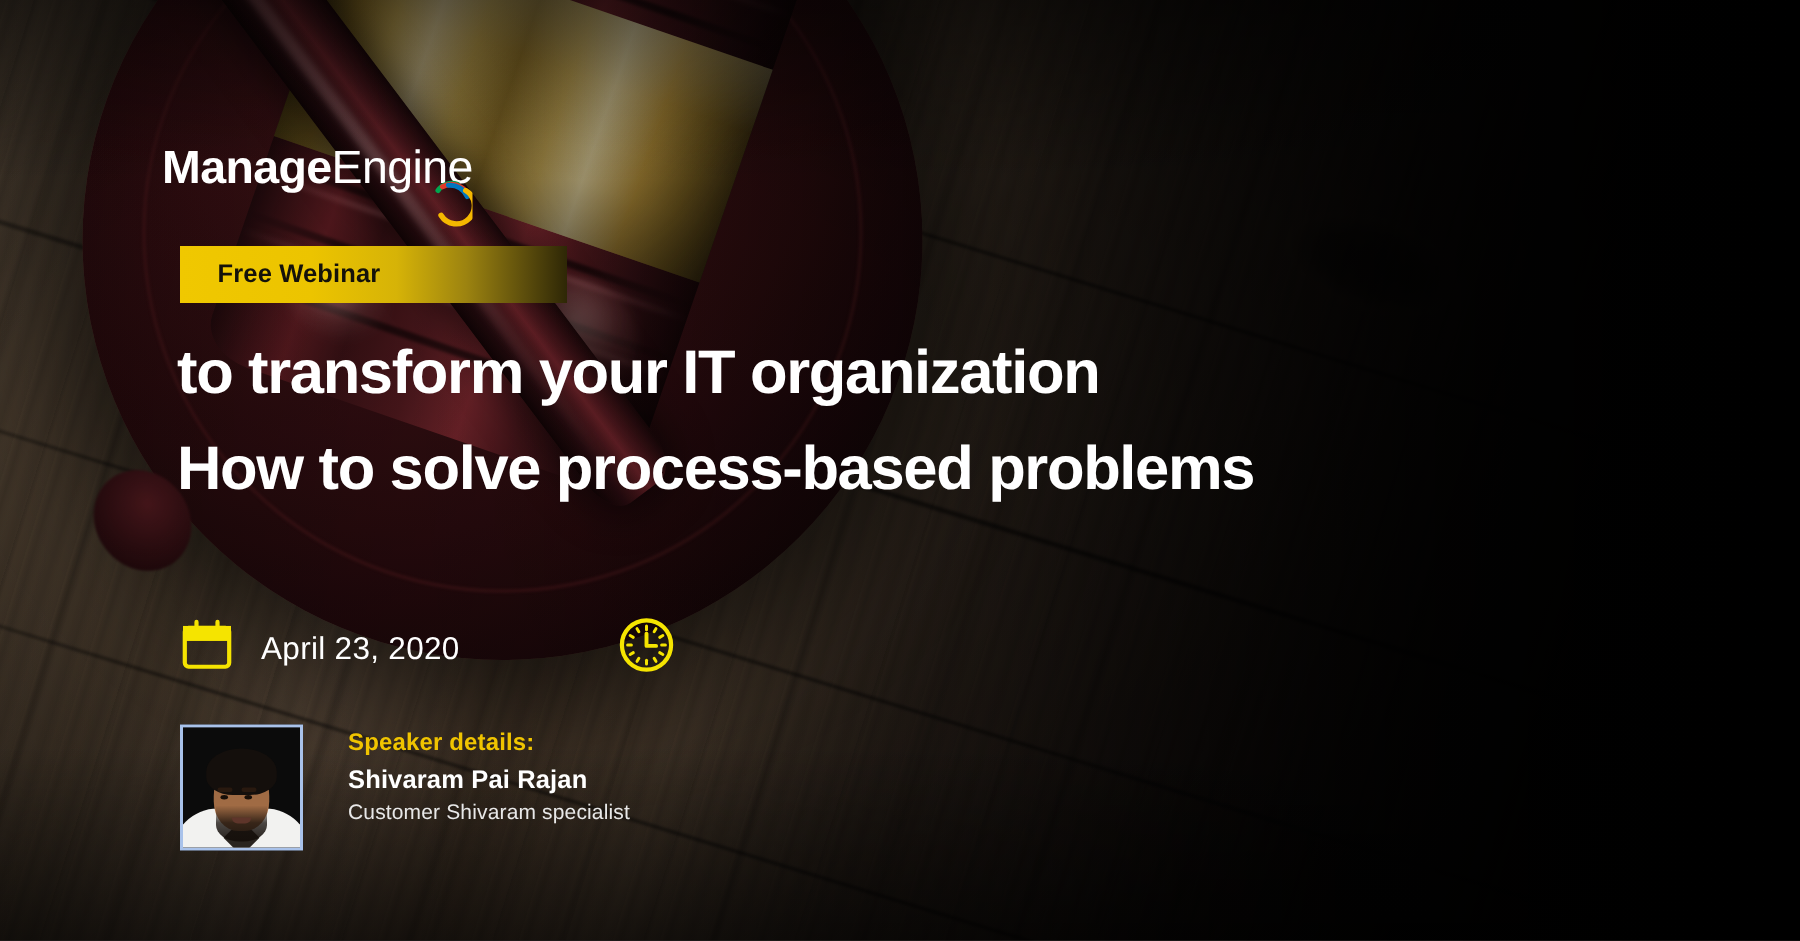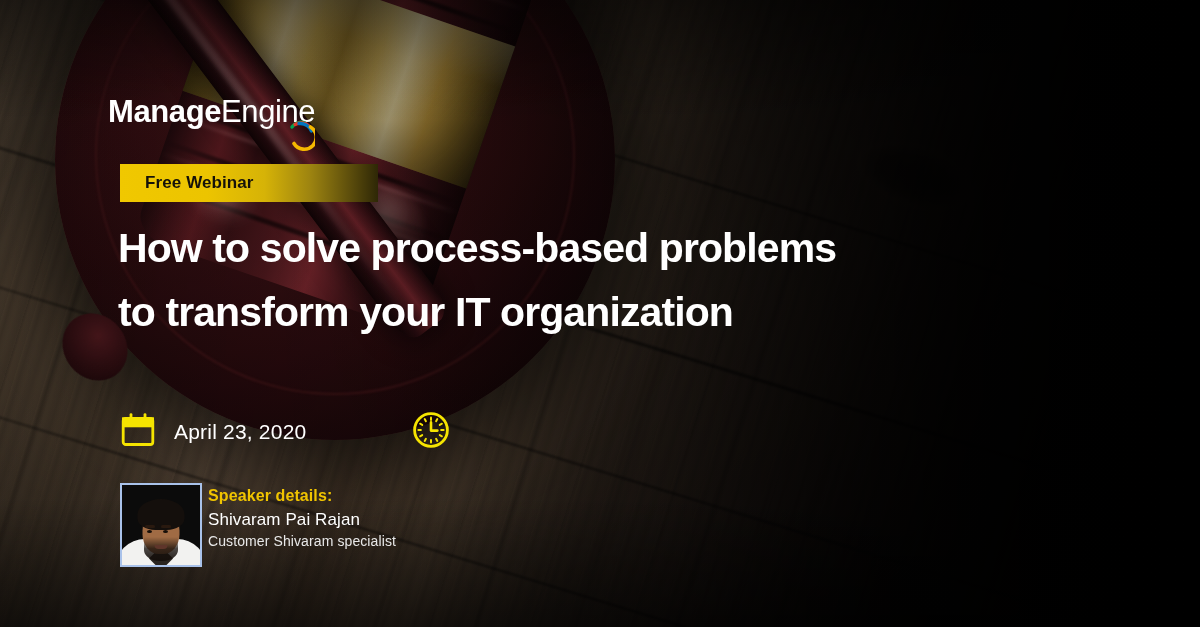--- a/index.html
+++ b/index.html
@@ -344,30 +344,30 @@
     border-radius:0 0 46% 46%;
     background:linear-gradient(180deg, rgba(20,14,10,0) 0%, rgba(20,14,10,0.75) 48%, rgba(20,14,10,0.92) 100%);
   }
   .ph-mouth {
     position:absolute; left:50%; top:60px;
     transform:translateX(-50%);
     width:13px; height:4px;
     background:#5e352a; border-radius:0 0 8px 8px;
   }
 
-  .speaker-info { margin-left:6px; padding-top:4px; }
+  .speaker-info { margin-left:30px; padding-top:4px; }
   .speaker-heading {
     color:#f0c400;
     font-size:16px; font-weight:bold;
     letter-spacing:0.1px;
     margin-bottom:5px;
   }
   .speaker-name {
     color:#ffffff;
-    font-size:17px; font-weight:normal;
+    font-size:17px; font-weight:bold;
     letter-spacing:0.1px;
     margin-bottom:3px;
   }
   .speaker-role {
     color:#e8e8e8;
     font-size:14px;
     letter-spacing:0.1px;
   }
 </style>
 </head>
@@ -433,22 +433,22 @@
           <path d="M25.5 9 A12 12 0 1 1 9 25.5" stroke="#f5b800" stroke-width="3.6" fill="none" stroke-linecap="round"></path>
         </svg>
       </span>
     </div>
 
     <div class="badge">
       <span class="badge-label">Free Webinar</span>
     </div>
 
     <h1 class="title">
+      <span class="title-line">to transform your IT organization</span>
       <span class="title-line">How to solve process-based problems</span>
-      <span class="title-line">to transform your IT organization</span>
     </h1>
 
     <div class="meta-row">
 
       <div class="meta-item">
         <span class="icon-cal">
           <svg width="36" height="36" viewBox="0 0 36 36">
             <rect x="3.2" y="6.5" width="29.6" height="26" rx="2.6" ry="2.6" fill="none" stroke="#f5e400" stroke-width="2.8"></rect>
             <rect x="3.2" y="6.5" width="29.6" height="7.6" fill="#f5e400" stroke="#f5e400" stroke-width="2.4"></rect>
             <line x1="11" y1="2.6" x2="11" y2="8.4" stroke="#f5e400" stroke-width="2.8" stroke-linecap="round"></line>

